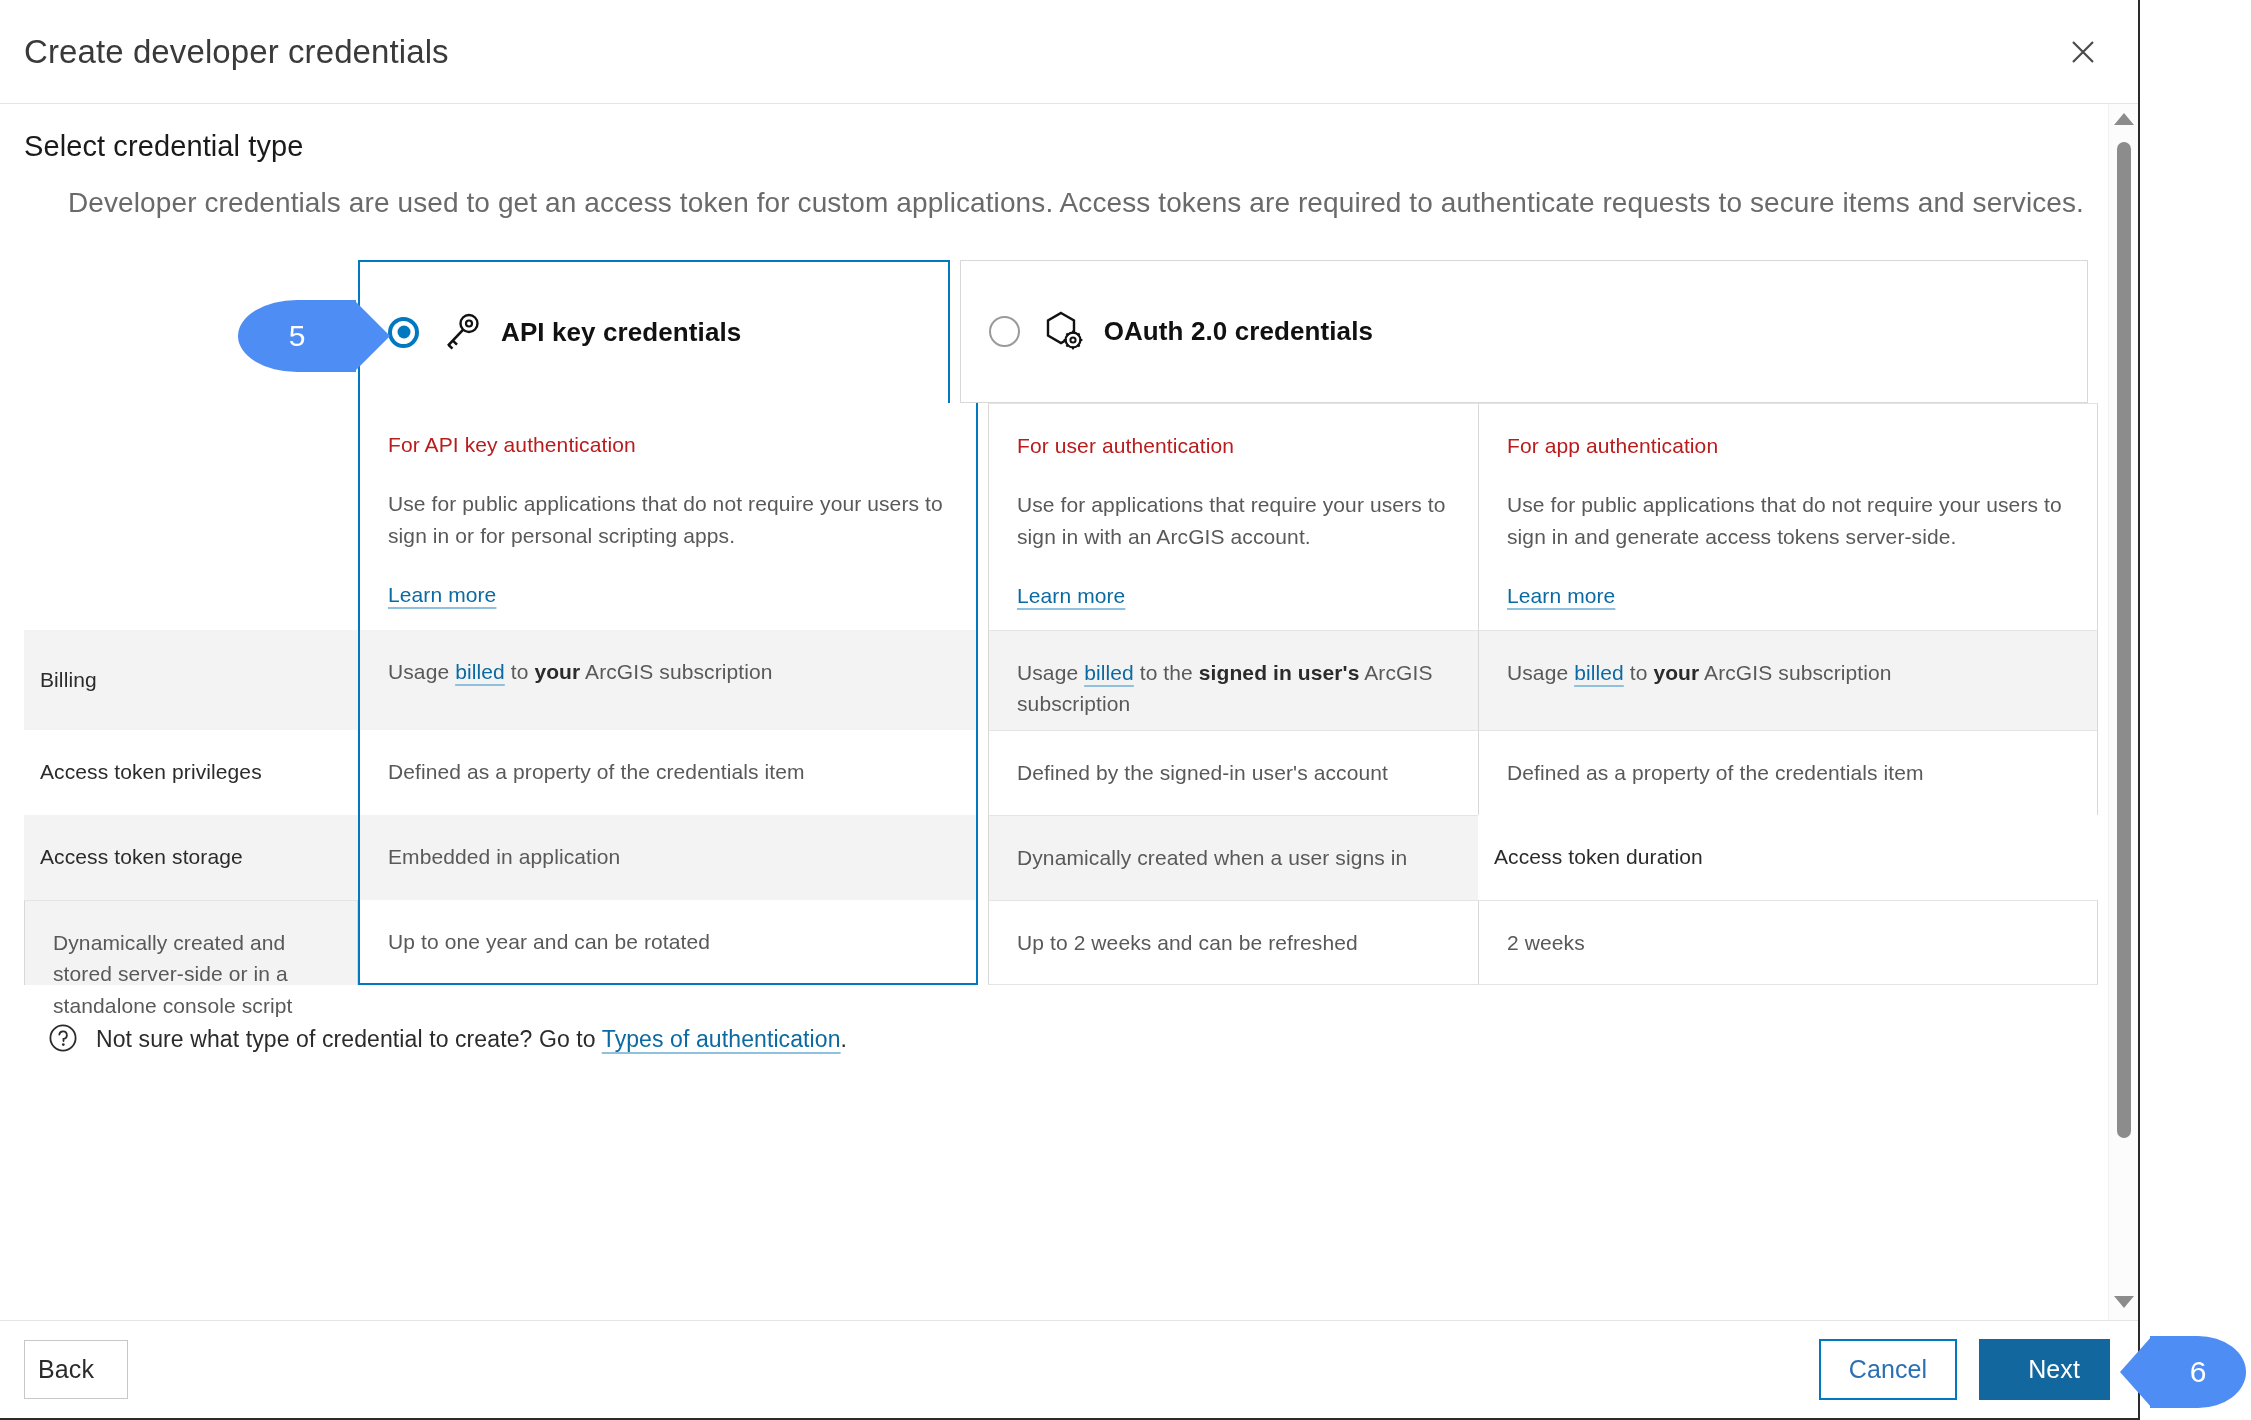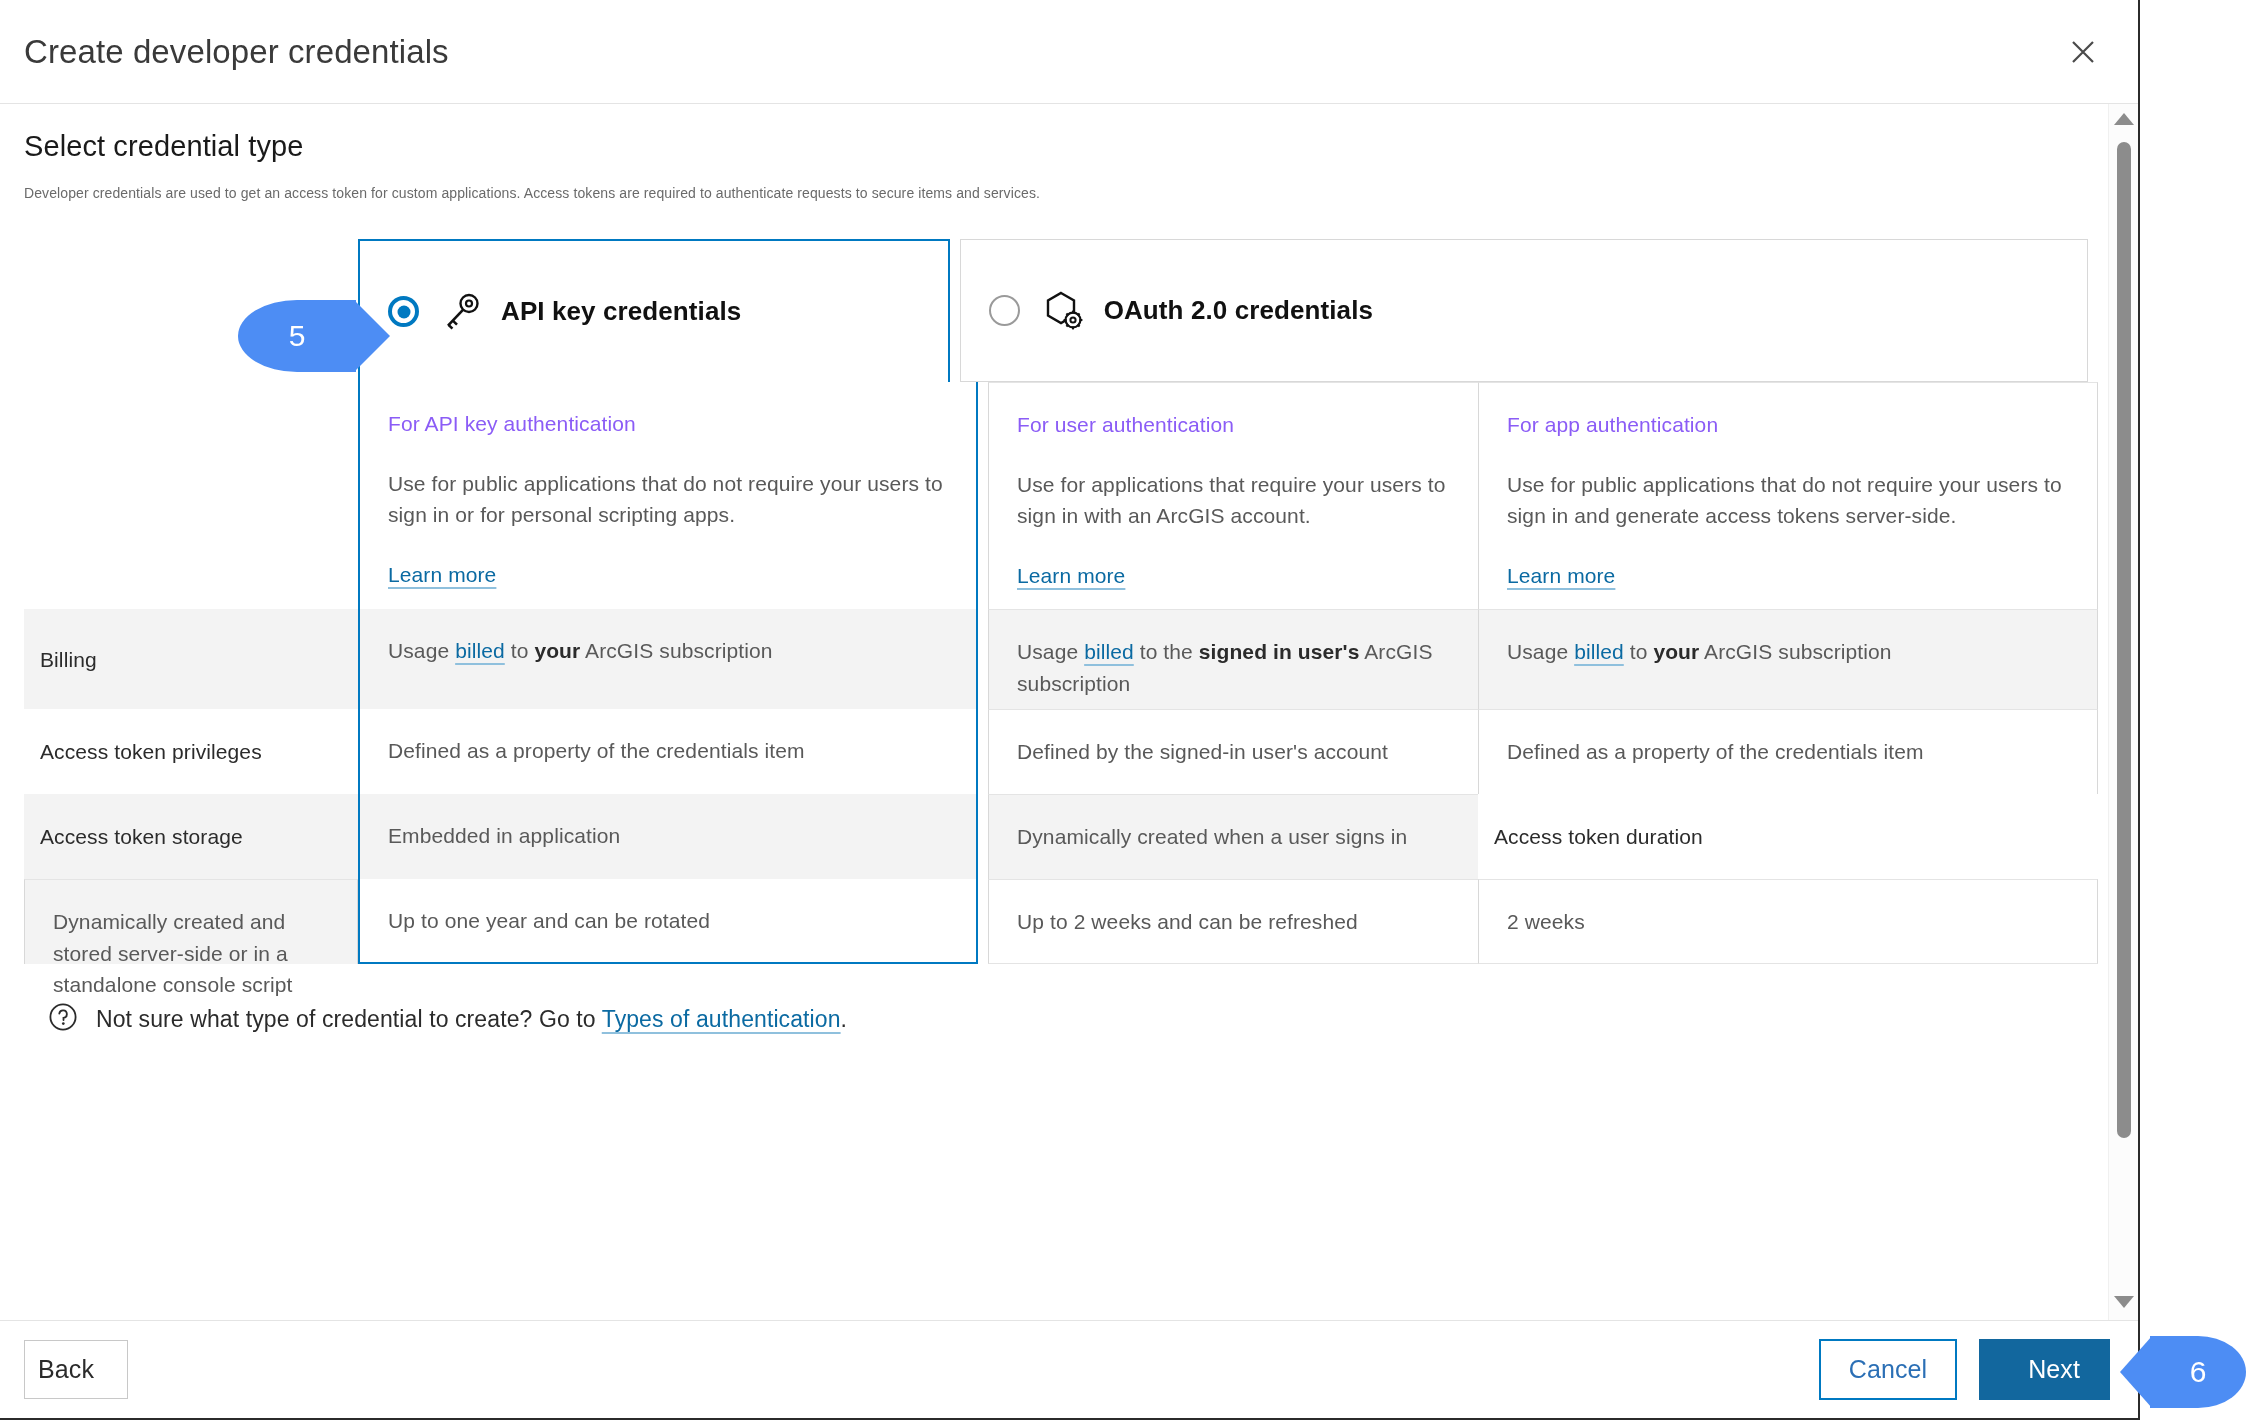--- a/index.html
+++ b/index.html
@@ -67,25 +67,26 @@
   }
 
   #section-title {
     font-size: 29px;
     color: #1a1a1a;
     font-weight: 400;
     margin-bottom: 20px;
     letter-spacing: .1px;
   }
   #section-desc {
-    font-size: 14px;
+    font-size: 28px;
     color: #6a6a6a;
     line-height: 1.45;
     letter-spacing: .1px;
     margin-bottom: 36px;
+    text-align: right;
   }
 
   
   #cards-row {
     display: flex;
     height: 143px;
     margin-left: 334px;
     width: 1730px;
   }
   .type-card {
@@ -166,21 +167,21 @@
   .bdr-right  { border-right: 1px solid #d8d8d8; }
   .bdr-top    { border-top: 1px solid #e4e4e4; }
   .bdr-bottom { border-bottom: 1px solid #e4e4e4; }
 
   .sel-col {
     border-left: 2px solid #0079c1;
     border-right: 2px solid #0079c1;
   }
   .sel-col-last { border-bottom: 2px solid #0079c1; }
 
-  .head-line { font-size: 21px; color: #8b5cf6; }
+  .head-line { font-size: 21px; color: #b91c1c; }
   .gap { height: 28px; }
 
   a.inline-link {
     color: #0b6aa2;
     text-decoration: underline;
     text-underline-offset: 5px;
     text-decoration-color: #8fc0dd;
     text-decoration-thickness: 2px;
   }
   a.learn {

